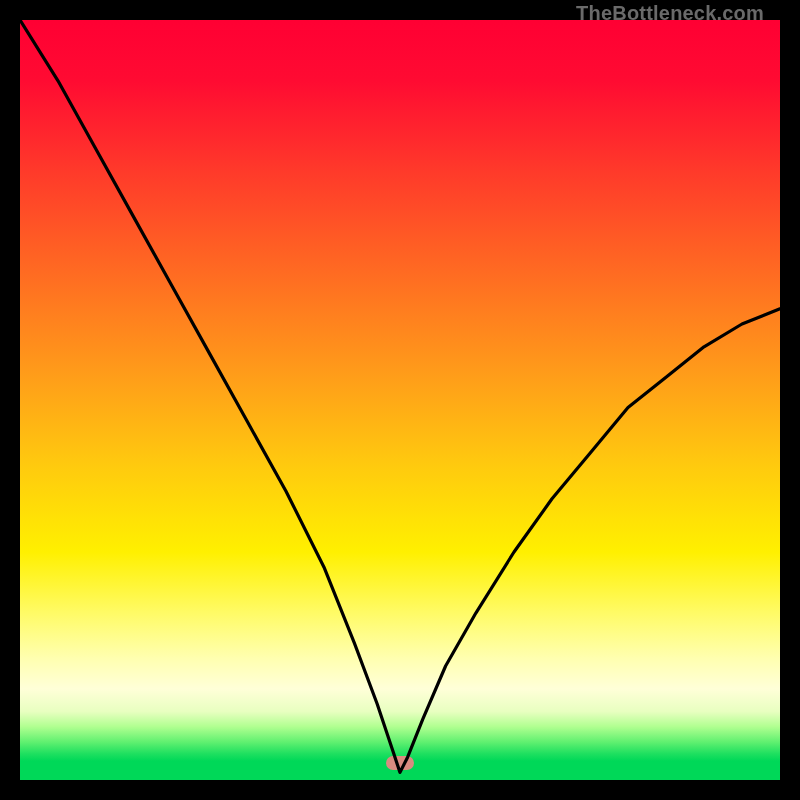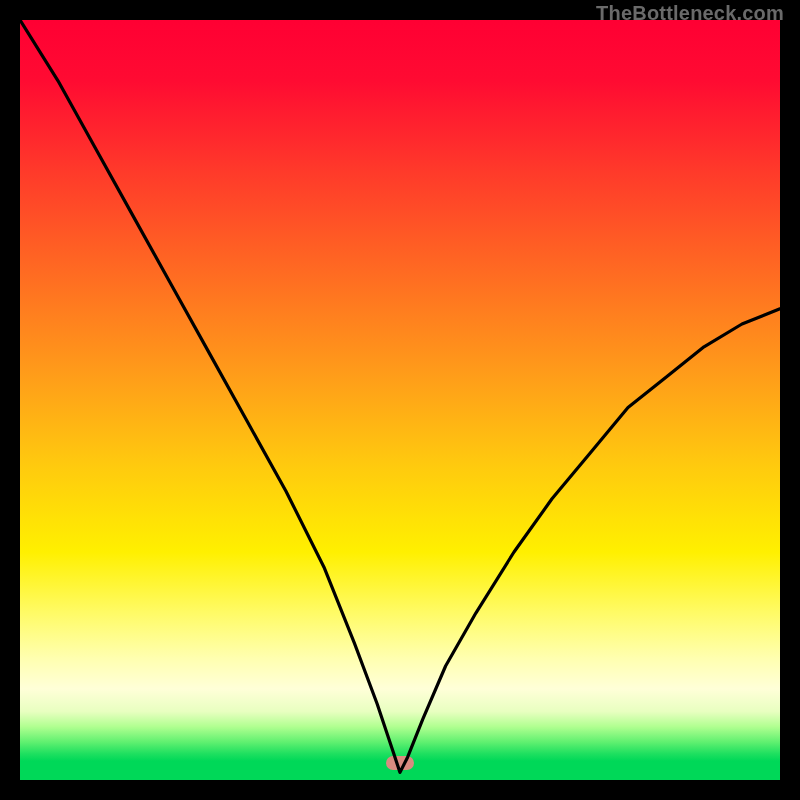--- a/index.html
+++ b/index.html
@@ -54,21 +54,21 @@
     position: absolute;
     width: 28px;
     height: 14px;
     border-radius: 7px;
     background: #d98b80;
     
   }
   .watermark {
     position: absolute;
     top: 2px;
-    right: 16px;
+    right: 36px;
     font-family: Arial, Helvetica, sans-serif;
     font-size: 20px;
     font-weight: 600;
     color: #6a6a6a;
     letter-spacing: 0.2px;
     user-select: none;
   }
 </style>
 </head>
 <body>

